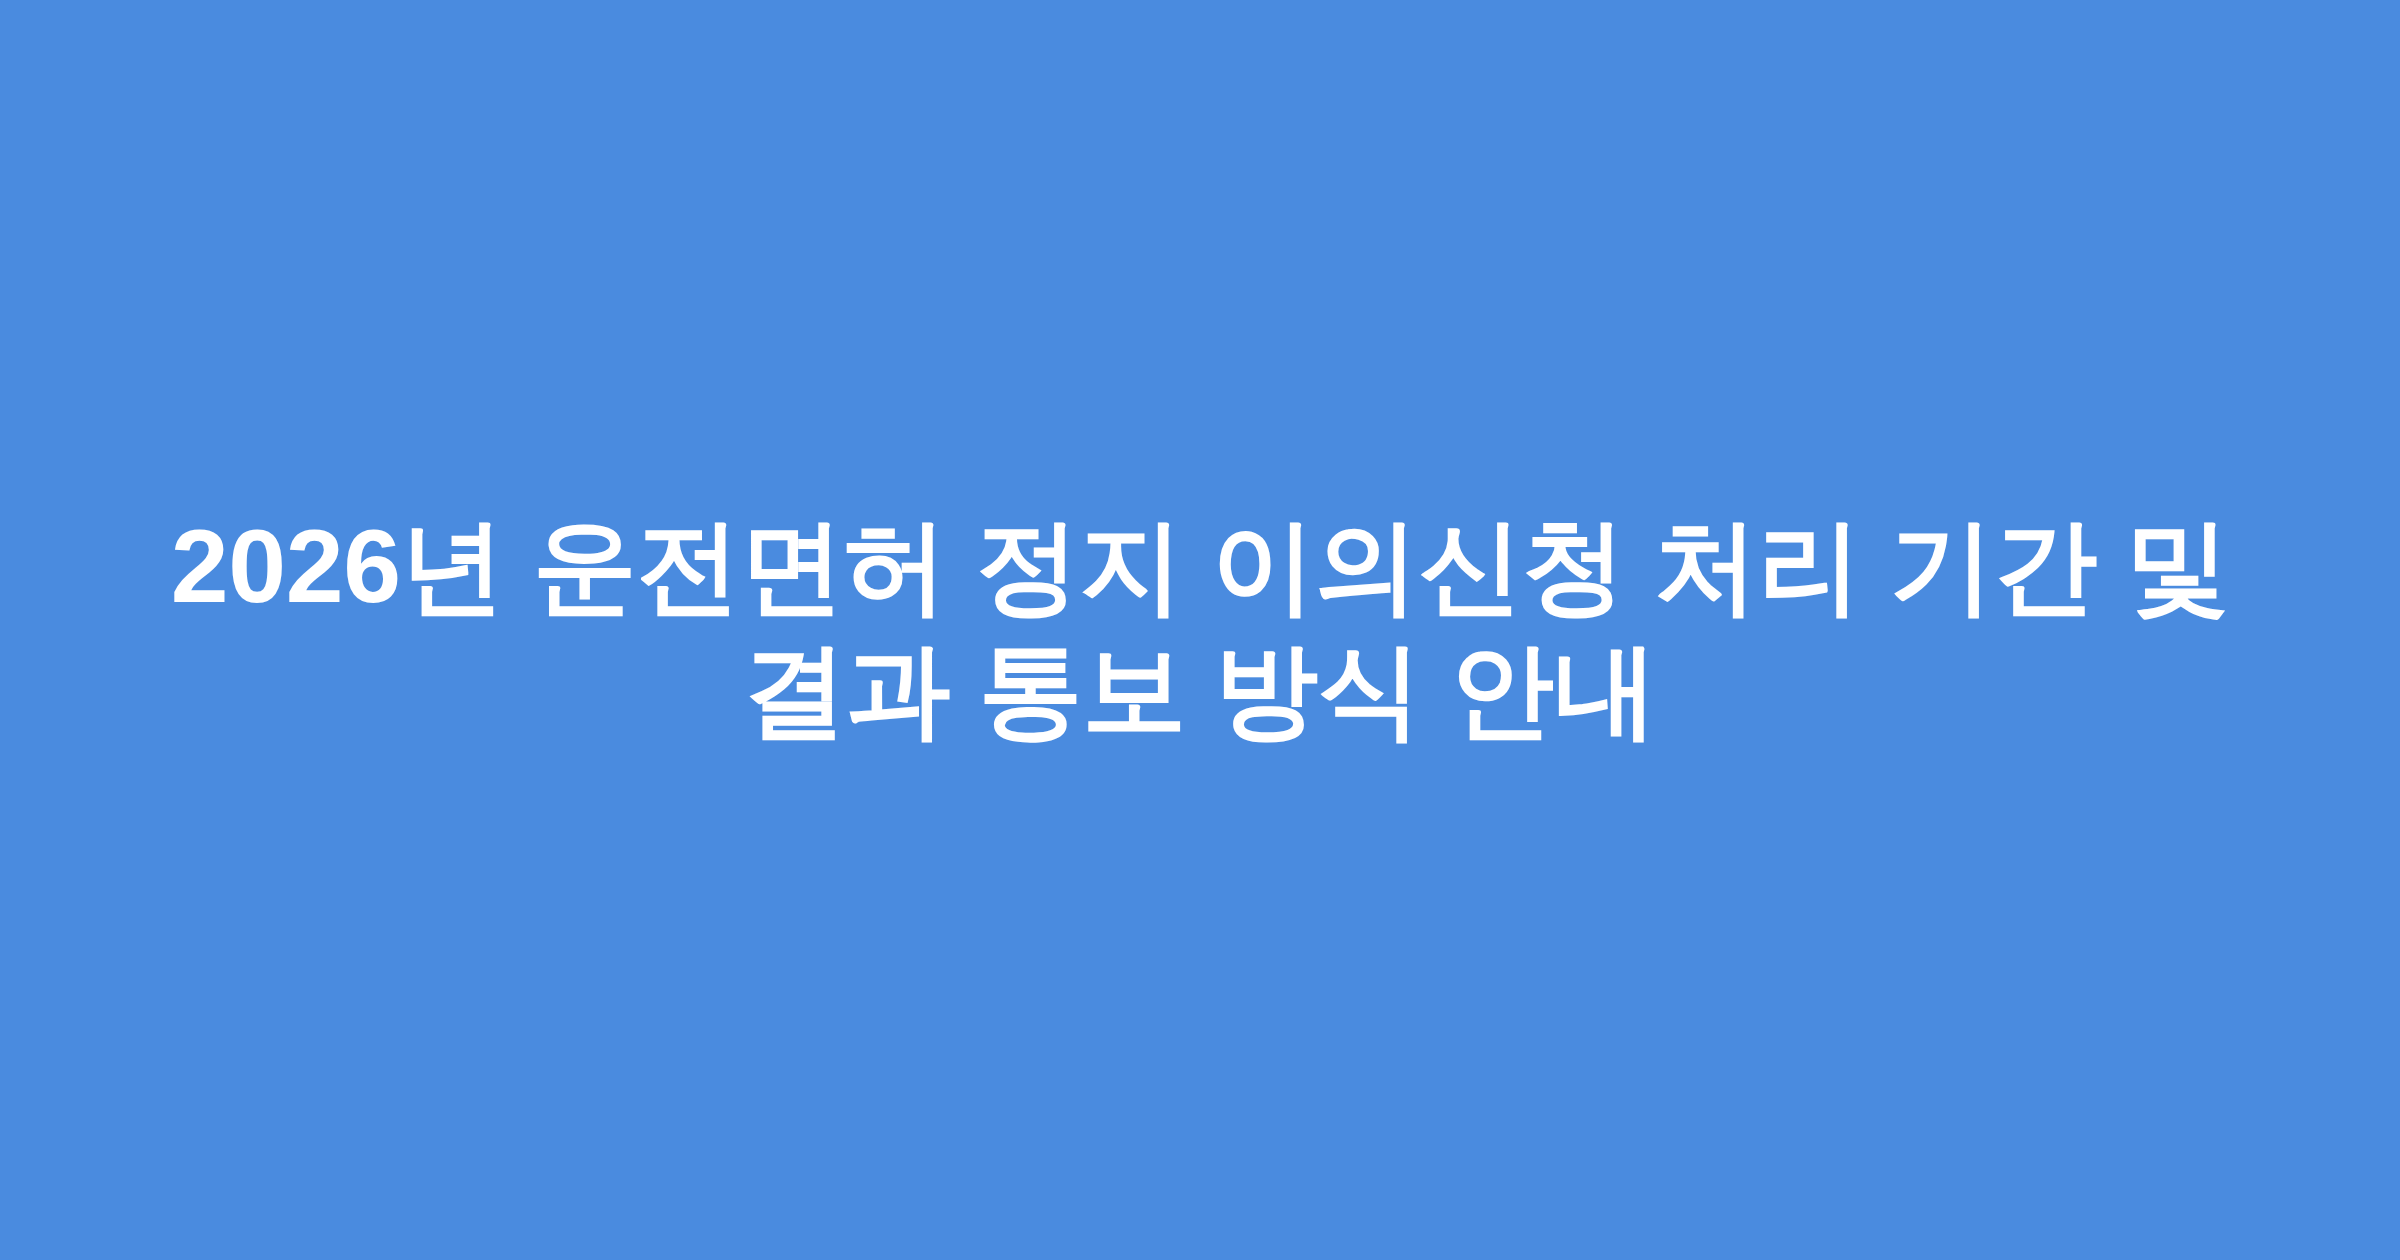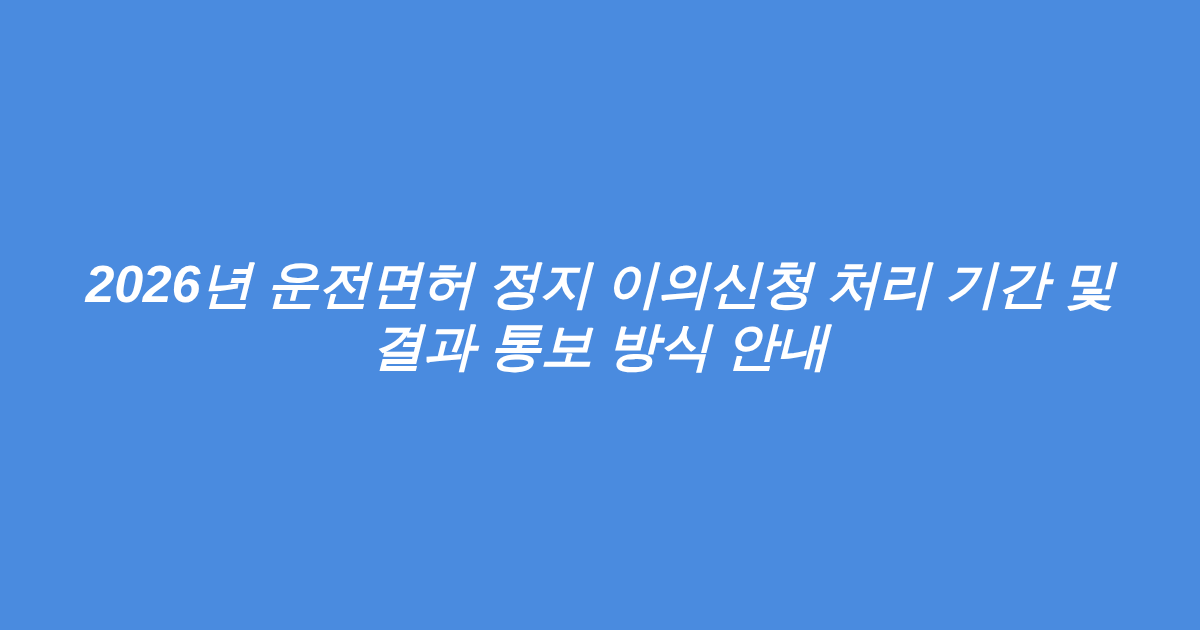--- a/index.html
+++ b/index.html
@@ -18,21 +18,20 @@
   #og-card {
     position: relative;
     box-sizing: border-box;
     width: 1200px;
     height: 630px;
     background-color: #4a8bdf;
     display: flex;
     align-items: center;
     justify-content: center;
     padding: 0 56px;
-    font-style: italic;
   }
 
   #card-title {
     margin: 0;
     width: 100%;
     max-width: 1060px;
     text-align: center;
     color: #ffffff;
     font-family: "Liberation Sans", "DejaVu Sans", sans-serif;
     font-size: 52px;

